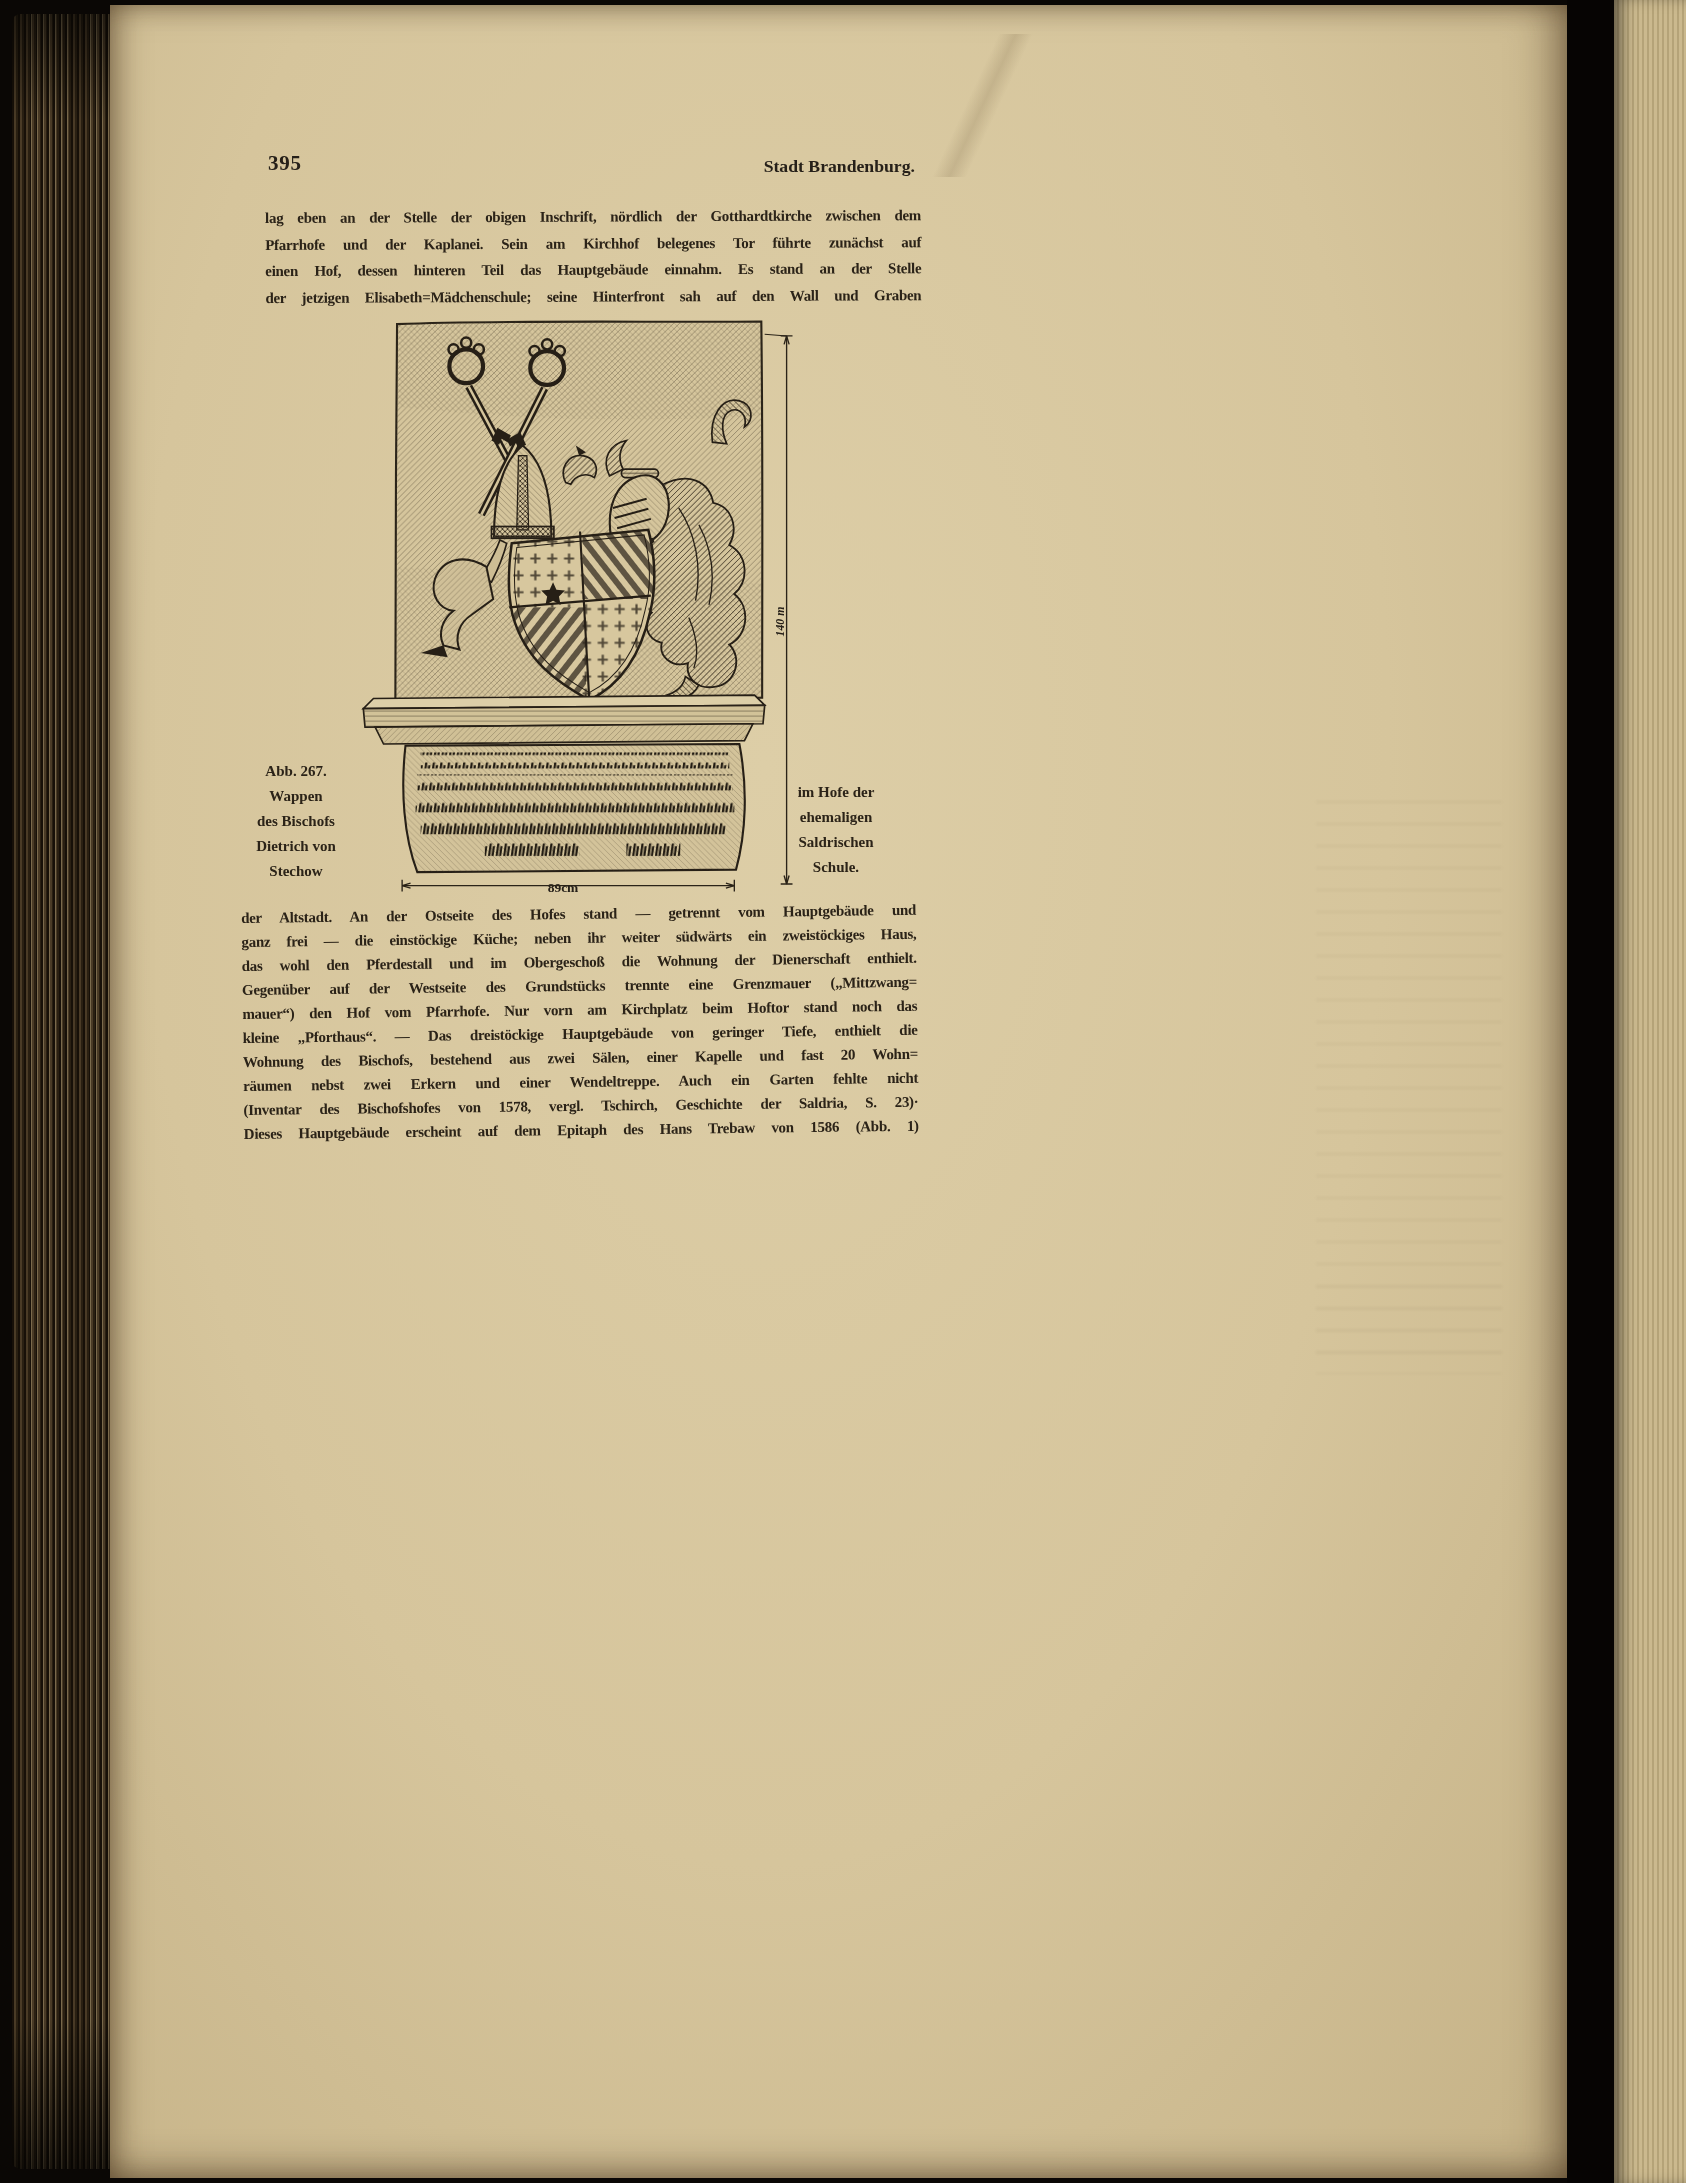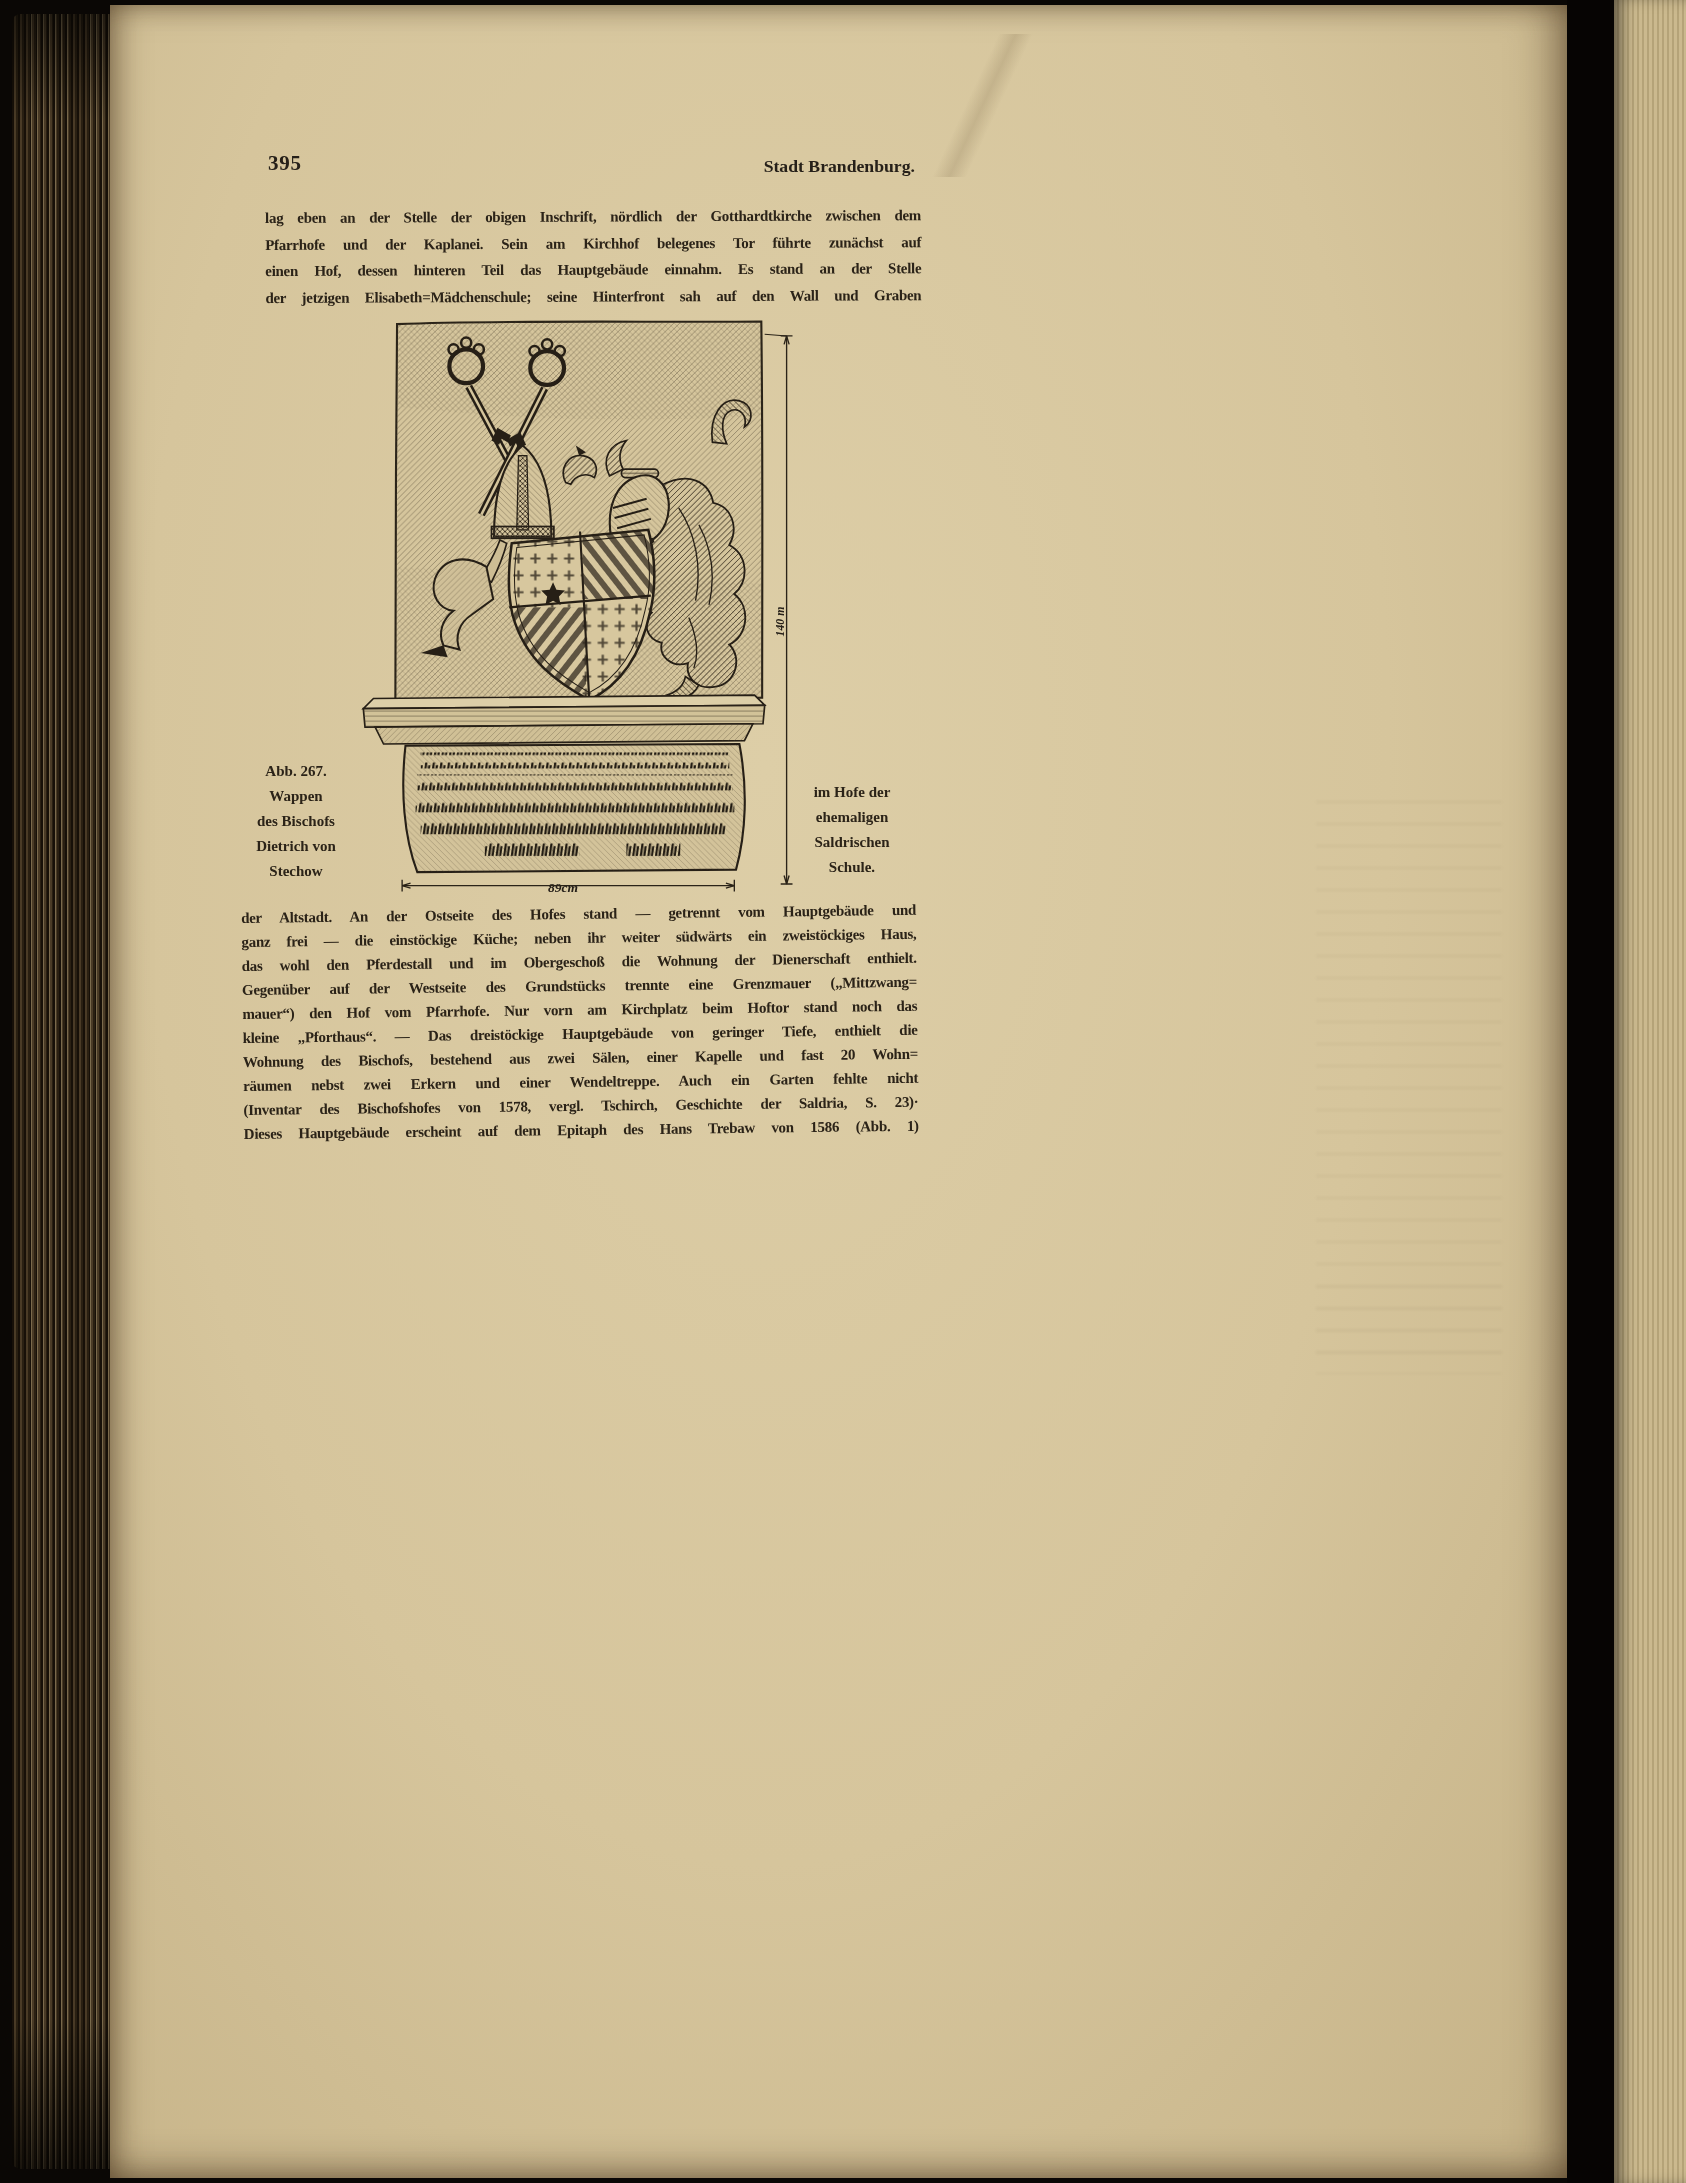--- a/index.html
+++ b/index.html
@@ -46,22 +46,22 @@
   .pagenum{position:absolute;left:268px;top:151px;font-size:21px;font-weight:bold;letter-spacing:0.8px;}
   .running-header{position:absolute;left:266px;top:156px;width:649px;text-align:right;font-size:17.7px;font-weight:bold;}
   .para{
     white-space:pre-line;text-align:justify;text-align-last:justify;
     font-weight:bold;color:#2b2318;
   }
   .para.top{position:absolute;left:265px;top:205px;width:656px;font-size:15px;line-height:26.6px;letter-spacing:-0.3px;transform:rotate(-0.25deg);transform-origin:left top;}
   .para.bottom{position:absolute;left:241px;top:906px;width:675px;font-size:15px;line-height:24px;letter-spacing:-0.3px;transform:rotate(-0.7deg);transform-origin:left top;}
   .caption{position:absolute;white-space:pre-line;text-align:center;font-weight:bold;font-size:15px;line-height:25px;color:#2b2318;}
   .caption.left{left:243px;top:759px;width:106px;}
-  .caption.right{left:789px;top:780px;width:94px;margin-left:16px;}
-  .dim-width{position:absolute;left:504px;top:880px;width:118px;text-align:center;font-style:italic;font-size:13.5px;font-weight:bold;}
+  .caption.right{left:789px;top:780px;width:94px;}
+  .dim-width{position:absolute;left:504px;top:880px;width:118px;text-align:center;font-size:13.5px;font-weight:bold;}
   .dim-height{position:absolute;left:749px;top:614px;width:62px;text-align:center;font-style:italic;font-size:11.8px;font-weight:bold;transform:rotate(-90deg);}
   .figure-svg{position:absolute;left:358px;top:314px;width:439px;height:586px;}
 </style>
 </head>
 <body>
 
 <div class="left-edges"></div>
 <div class="page"></div>
 <div class="gutter"></div>
 <div class="next-page"></div>

